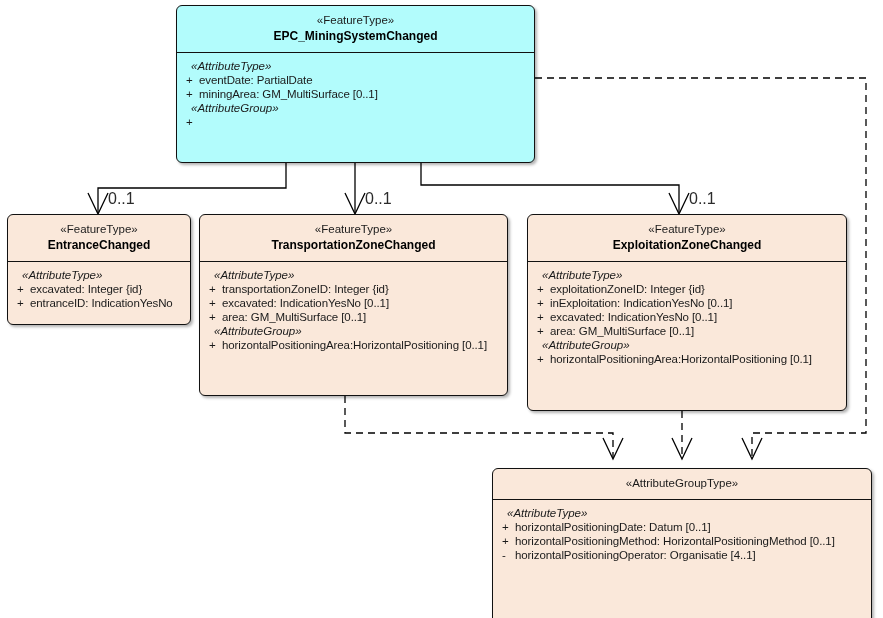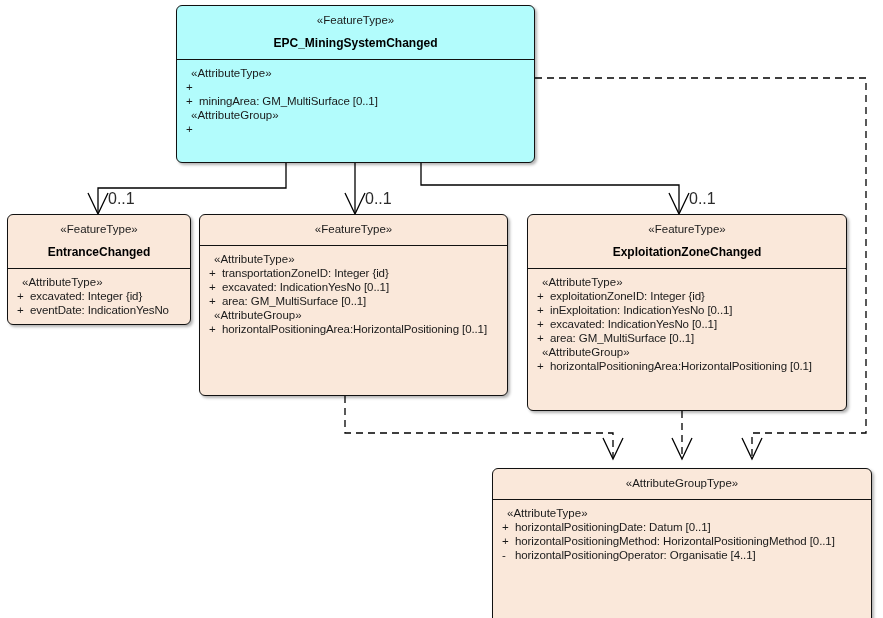--- a/index.html
+++ b/index.html
@@ -47,30 +47,31 @@
   .stereo {
     font-size: 11.5px;
     color: #1a1a1a;
     white-space: nowrap;
   }
   .cname {
     font-size: 12px;
     font-weight: bold;
     color: #000000;
     white-space: nowrap;
-    margin-top: 8px;
+    margin-top: 1px;
   }
   .body-sec {
     padding: 6px 0 7px 0;
   }
   .grp {
     font-size: 11.5px;
     color: #1a1a1a;
     padding: 1px 0 1px 14px;
     white-space: nowrap;
+    font-style: italic;
   }
   .attr {
     font-size: 11.5px;
     color: #1a1a1a;
     padding: 1px 0 1px 0;
     white-space: nowrap;
     display: flex;
   }
   .attr .vis {
     width: 22px;
@@ -134,20 +135,21 @@
 
   <div class="uml-class cyan" style="left:176px; top:5px; width:359px; height:158px;">
     <div class="hdr">
       <div class="stereo">«FeatureType»</div>
       <div class="cname">EPC_MiningSystemChanged</div>
     </div>
     <div class="body-sec">
       <div class="grp">«AttributeType»</div>
       <div class="attr">
         <span class="vis">+</span>
+        <span class="sig">eventDate: PartialDate</span>
       </div>
       <div class="attr">
         <span class="vis">+</span>
         <span class="sig">miningArea: GM_MultiSurface [0..1]</span>
       </div>
       <div class="grp">«AttributeGroup»</div>
       <div class="attr">
         <span class="vis">+</span>
       </div>
     </div>
@@ -159,28 +161,29 @@
       <div class="cname">EntranceChanged</div>
     </div>
     <div class="body-sec">
       <div class="grp">«AttributeType»</div>
       <div class="attr">
         <span class="vis">+</span>
         <span class="sig">excavated: Integer {id}</span>
       </div>
       <div class="attr">
         <span class="vis">+</span>
-        <span class="sig">eventDate: IndicationYesNo</span>
+        <span class="sig">entranceID: IndicationYesNo</span>
       </div>
     </div>
   </div>
 
   <div class="uml-class peach" style="left:199px; top:214px; width:309px; height:182px;">
     <div class="hdr">
       <div class="stereo">«FeatureType»</div>
+      <div class="cname">TransportationZoneChanged</div>
     </div>
     <div class="body-sec">
       <div class="grp">«AttributeType»</div>
       <div class="attr">
         <span class="vis">+</span>
         <span class="sig">transportationZoneID: Integer {id}</span>
       </div>
       <div class="attr">
         <span class="vis">+</span>
         <span class="sig">excavated: IndicationYesNo [0..1]</span>

